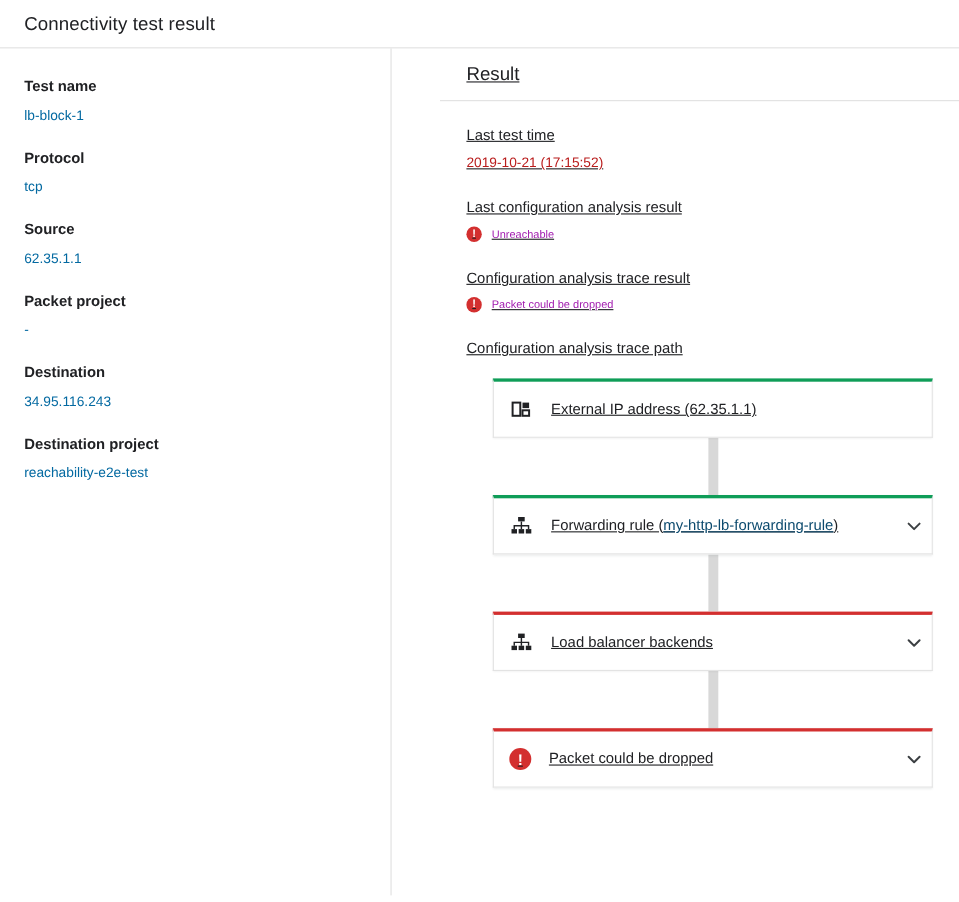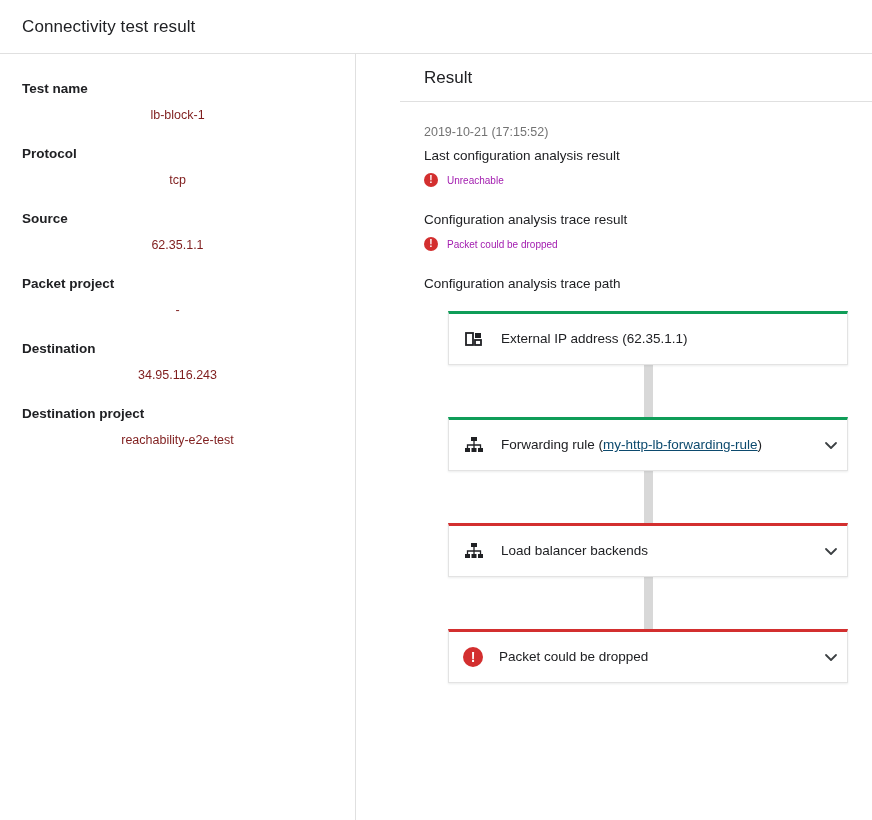--- a/index.html
+++ b/index.html
@@ -15,21 +15,21 @@
     overflow: hidden;
   }
   .page {
     position: relative;
     width: 872px;
     height: 820px;
     box-sizing: border-box;
   }
   
   .header {
-    height: 54px;
+    height: 44px;
     box-sizing: border-box;
     display: flex;
     align-items: center;
     padding: 0 0 0 22px;
     border-bottom: 1px solid #e0e0e0;
   }
   .header-title {
     font-size: 17px;
     color: #202124;
     letter-spacing: 0.1px;
@@ -52,28 +52,28 @@
   }
   .field-label {
     font-size: 13.5px;
     font-weight: bold;
     color: #202124;
     line-height: 18px;
     margin-bottom: 9px;
   }
   .field-value {
     font-size: 12.5px;
-    color: #7f1d1d;
+    color: #0369a1;
     line-height: 16px;
-    text-align: center;
   }
   .right-pane {
     flex: 1;
     box-sizing: border-box;
     padding: 0;
+    text-decoration: underline;
   }
   .result-head {
     height: 48px;
     box-sizing: border-box;
     display: flex;
     align-items: center;
     padding-left: 24px;
     border-bottom: 1px solid #e0e0e0;
   }
   .result-title {
@@ -84,23 +84,23 @@
     padding: 22px 24px 0 24px;
   }
   .res-label {
     font-size: 13.5px;
     color: #202124;
     line-height: 18px;
     margin-bottom: 8px;
   }
   .res-value {
     font-size: 12.5px;
-    color: #737373;
+    color: #b91c1c;
     line-height: 16px;
-    margin-bottom: 7px;
+    margin-bottom: 24px;
   }
   .status-row {
     display: flex;
     align-items: center;
     margin-bottom: 24px;
   }
   .err-icon {
     width: 14px;
     height: 14px;
     border-radius: 50%;
@@ -240,20 +240,21 @@
     </div>
 
     <div class="right-pane">
 
       <div class="result-head">
         <div class="result-title">Result</div>
       </div>
 
       <div class="result-body">
 
+        <div class="res-label">Last test time</div>
         <div class="res-value">2019-10-21 (17:15:52)</div>
 
         <div class="res-label">Last configuration analysis result</div>
         <div class="status-row">
           <span class="err-icon">!</span>
           <span class="status-text">Unreachable</span>
         </div>
 
         <div class="res-label">Configuration analysis trace result</div>
         <div class="status-row">

